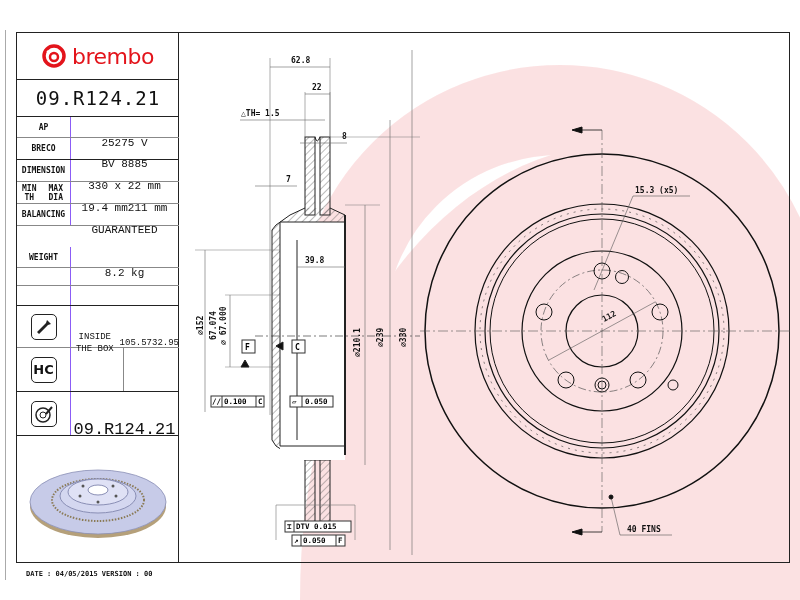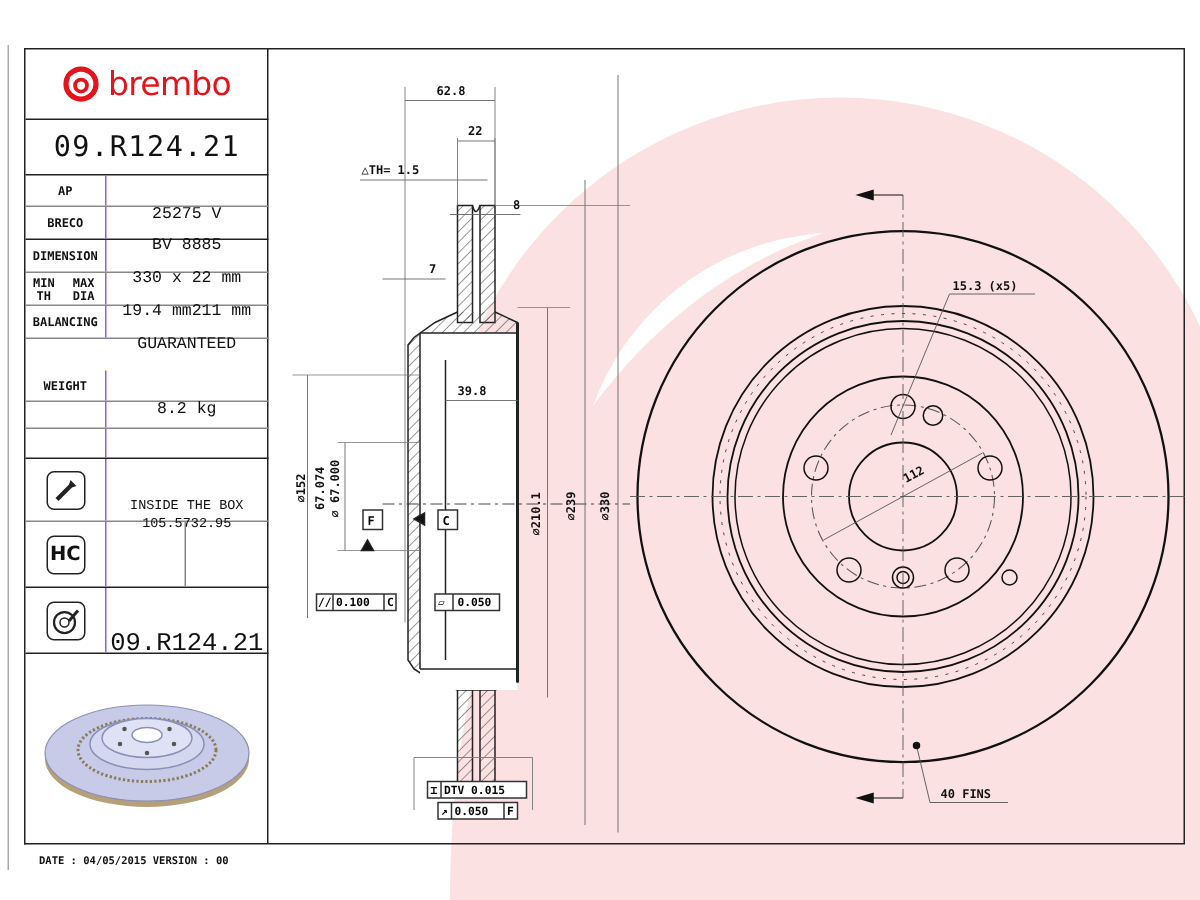--- a/index.html
+++ b/index.html
@@ -246,21 +246,21 @@
     </div>
 
     <div class="row thin" style="top:273px;height:42px;">
       <div class="cell-l">
         <div class="icon-box">
           <svg width="18" height="18" viewBox="0 0 18 18">
               <path d="M12,2 L16,6 L13,7 L4,16 L2,14 L11,5 Z" fill="#222"></path>
             </svg>
         </div>
       </div>
-      <div class="cell-r" style="flex-direction:column;font-size:9px;line-height:12px;">
+      <div class="cell-r" style="flex-direction:row;font-size:9px;line-height:12px;">
         <span>INSIDE THE BOX</span>
         <span>105.5732.95</span>
       </div>
     </div>
     <div class="row" style="top:315px;height:44px;text-decoration:underline;">
       <div class="cell-l">
         <div class="icon-box">HC</div>
       </div>
       <div style="position:absolute;left:106px;top:0;width:1px;height:100%;background:#888;"></div>
     </div>

